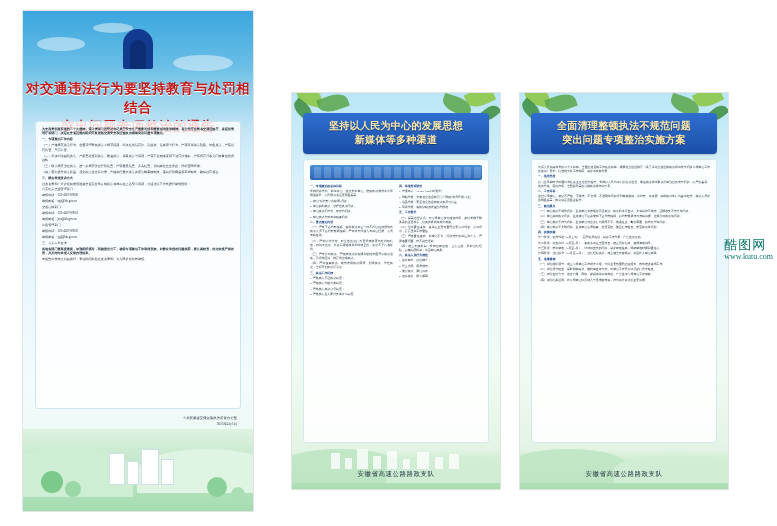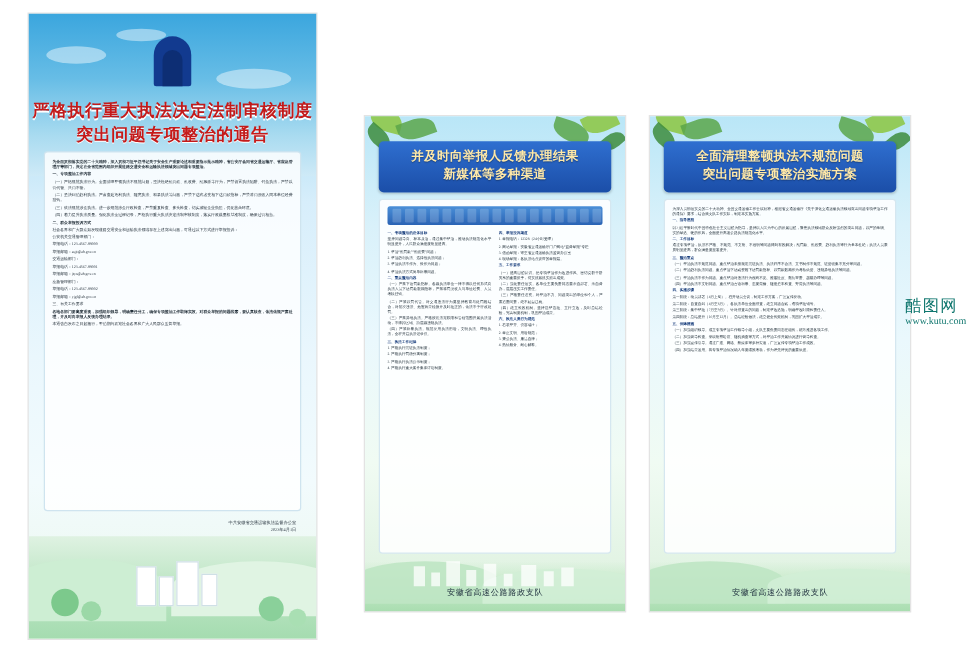--- a/index.html
+++ b/index.html
@@ -223,21 +223,21 @@
 <div class="stage">
 
   <div class="poster1">
     <div class="p1-sky"></div>
     <div class="p1-cloud" style="left:14px; top:26px; width:48px; height:14px;"></div>
     <div class="p1-cloud" style="left:150px; top:44px; width:60px; height:16px;"></div>
     <div class="p1-cloud" style="left:70px; top:12px; width:40px; height:10px;"></div>
     <div class="p1-arch"></div>
 
     <div class="p1-title">
-      <div>严格执行重大执法决定法制审核制度</div>
+      <div>对交通违法行为要坚持教育与处罚相结合</div>
       <div>突出问题专项整治的通告</div>
     </div>
 
     <div class="p1-body">
       <p class="b">为全面贯彻落实党的二十大精神，深入贯彻习近平总书记关于安全生产重要论述和重要指示批示精神，省公安厅会同省交通运输厅、省应急管理厅等部门，决定在全省范围内组织开展道路交通安全和运输执法领域突出问题专项整治。</p>
       <p class="b">一、专项整治工作内容</p>
       <p>（一）严格规范执法行为。全面清理整顿执法不规范问题，坚决杜绝乱罚款、乱收费、乱摊派等行为，严禁设置执法陷阱、钓鱼执法，严禁以罚代管、只罚不管。</p>
       <p>（二）坚决纠治趋利执法。严肃查处逐利执法、随意执法、粗暴执法等问题，严禁下达或者变相下达罚款指标，严禁将罚没收入同本单位经费挂钩。</p>
       <p>（三）依法规范涉企执法。进一步规范涉企行政检查，严禁重复检查、多头检查，切实减轻企业负担，优化营商环境。</p>
       <p>（四）着力提升执法质量。强化执法全过程记录，严格执行重大执法决定法制审核制度，落实行政裁量权基准制度，确保过罚相当。</p>
@@ -280,21 +280,21 @@
     <div class="p-leaves">
       <div class="leaf light" style="left:4px; top:-6px; width:26px; height:18px; transform:rotate(15deg);"></div>
       <div class="leaf" style="left:26px; top:2px; width:30px; height:16px; transform:rotate(-20deg);"></div>
       <div class="leaf dark" style="left:0px; top:10px; width:22px; height:13px; transform:rotate(40deg);"></div>
       <div class="leaf light" style="right:6px; top:-4px; width:28px; height:17px; transform:rotate(-25deg);"></div>
       <div class="leaf" style="right:28px; top:4px; width:30px; height:16px; transform:rotate(18deg);"></div>
       <div class="leaf dark" style="right:0px; top:14px; width:20px; height:12px; transform:rotate(-40deg);"></div>
     </div>
 
     <div class="p-hdr">
-      <div class="l1">并及时向举报人反馈办理结果</div>
+      <div class="l1">坚持以人民为中心的发展思想</div>
       <div class="l2">新媒体等多种渠道</div>
     </div>
 
     <div class="p-white">
       <div class="blue-band">
         <span class="seg" style="left:4px;"></span>
           <span class="seg" style="left:14px;"></span>
         <span class="seg" style="left:24px;"></span>
           <span class="seg" style="left:34px;"></span>
         <span class="seg" style="left:44px;"></span>

